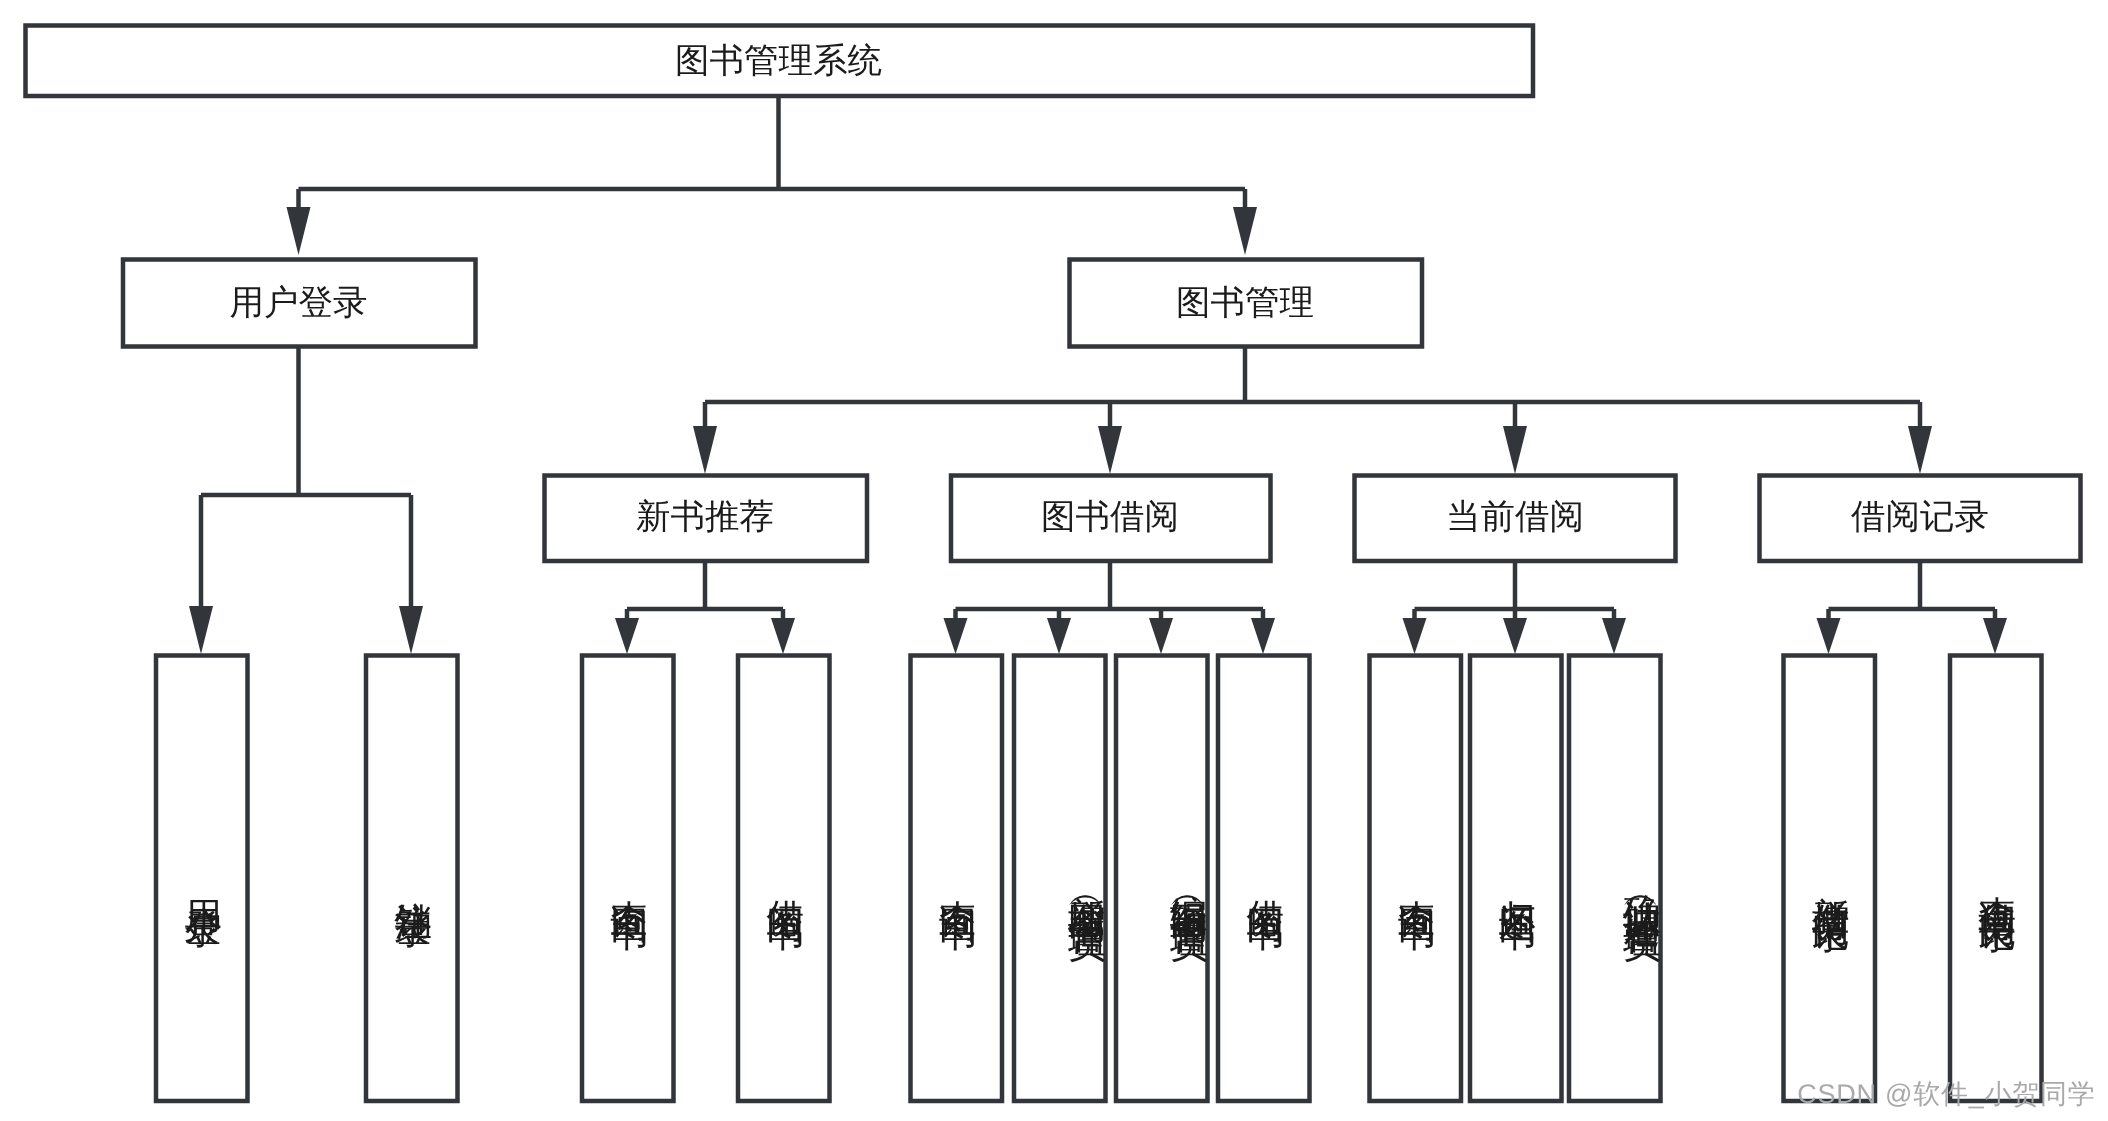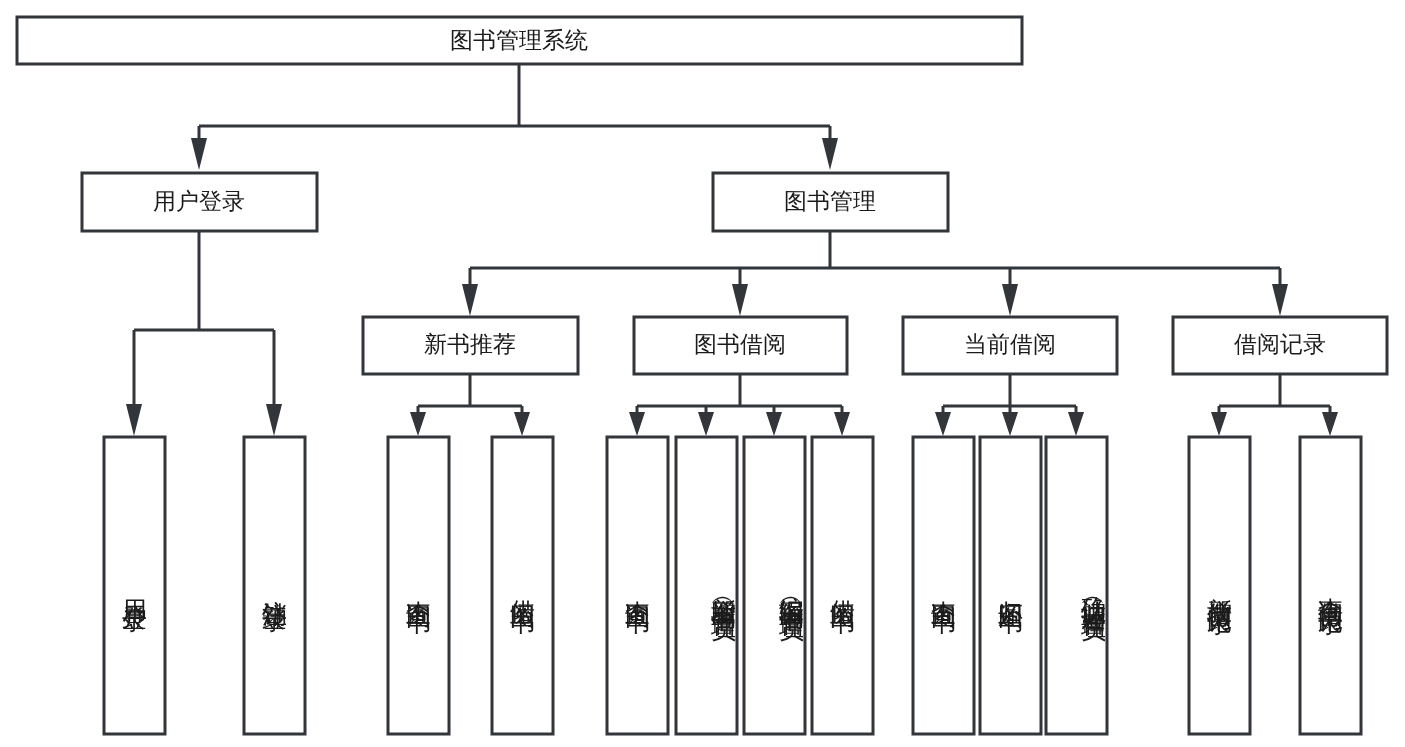--- a/index.html
+++ b/index.html
@@ -214,14 +214,15 @@
   <div class="label-vert" style="left:744px; top:437px; width:61px; height:297px; display:flex; align-items:flex-start; justify-content:center; padding-top:10px; box-sizing:border-box;">编辑图书（管理员）</div>
   <div class="label-vert" style="left:812px; top:437px; width:61px; height:297px; display:flex; align-items:center; justify-content:center;">借阅图书</div>
 
   <div class="label-vert" style="left:913px; top:437px; width:61px; height:297px; display:flex; align-items:center; justify-content:center;">查询图书</div>
   <div class="label-vert" style="left:980px; top:437px; width:61px; height:297px; display:flex; align-items:center; justify-content:center;">归还图书</div>
   <div class="label-vert" style="left:1046px; top:437px; width:61px; height:297px; display:flex; align-items:flex-start; justify-content:center; padding-top:10px; box-sizing:border-box;">确认归还（管理员）</div>
 
   <div class="label-vert" style="left:1189px; top:437px; width:61px; height:297px; display:flex; align-items:center; justify-content:center;">新增借阅记录</div>
   <div class="label-vert" style="left:1300px; top:437px; width:61px; height:297px; display:flex; align-items:center; justify-content:center;">查询借阅记录</div>
 
+  <div class="watermark">CSDN @软件_小贺同学</div>
 
 </div>
 
 </body></html>

